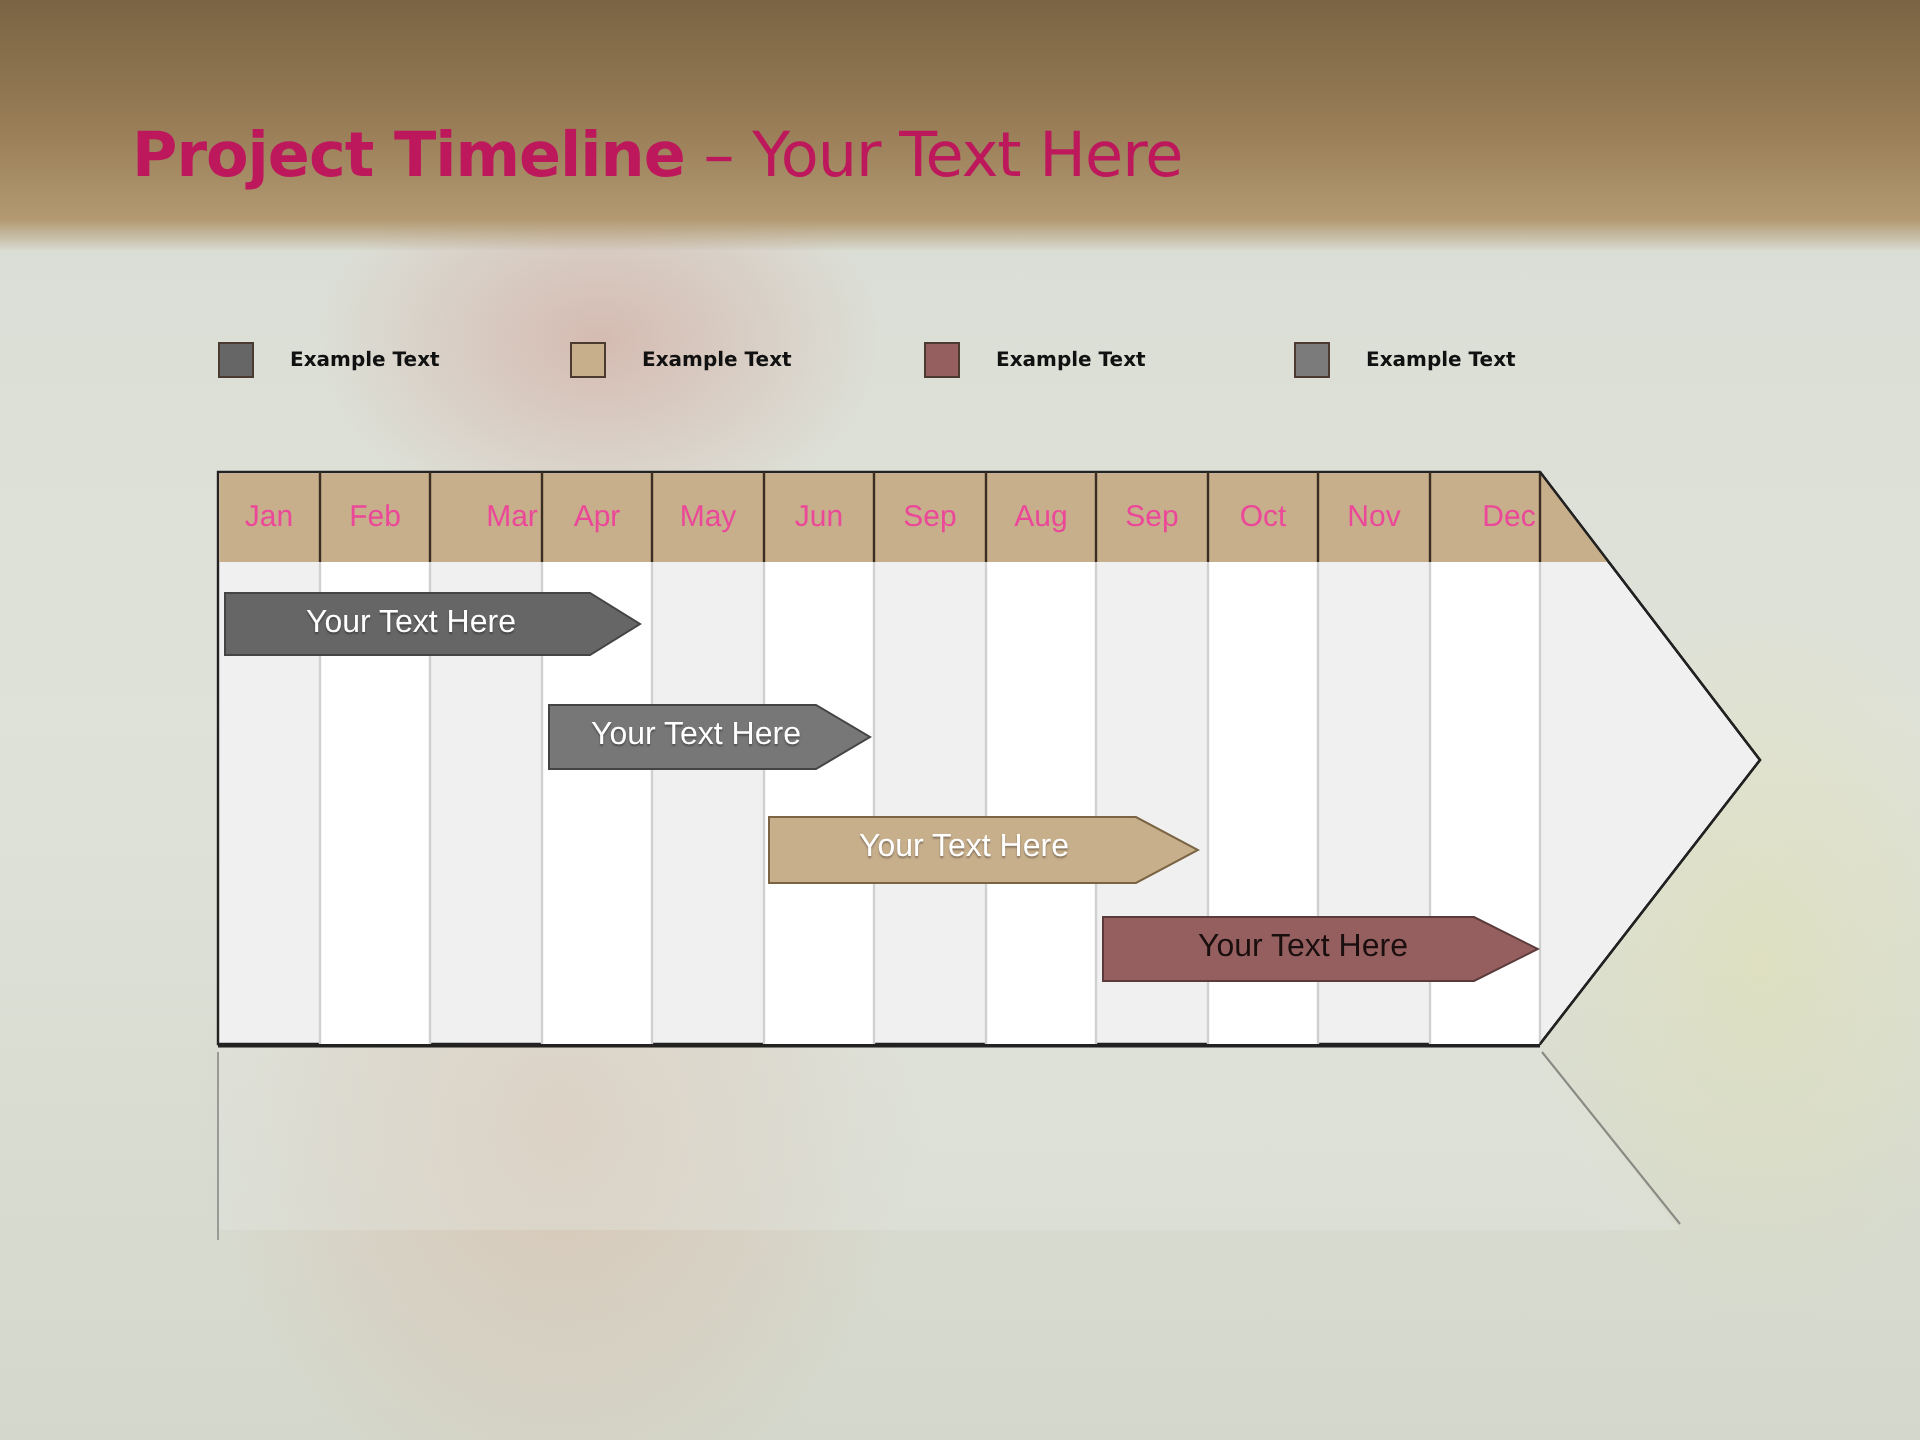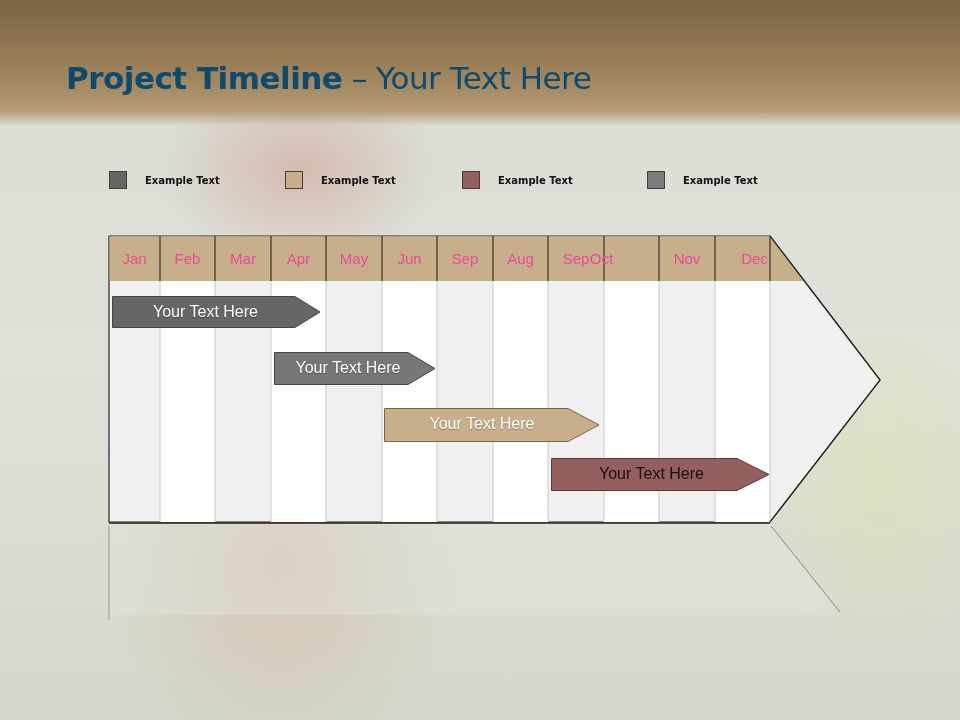--- a/index.html
+++ b/index.html
@@ -5,21 +5,21 @@
   html,body{margin:0;padding:0;}
   body{width:960px;height:720px;position:relative;overflow:hidden;
     font-family:"Liberation Sans",sans-serif;
     background:
       radial-gradient(ellipse 260px 300px at 280px 560px, rgba(214,180,160,0.55), rgba(214,180,160,0) 70%),
       radial-gradient(ellipse 200px 140px at 300px 170px, rgba(200,120,110,0.35), rgba(200,120,110,0) 70%),
       radial-gradient(ellipse 180px 260px at 880px 480px, rgba(225,225,170,0.45), rgba(225,225,170,0) 70%),
       linear-gradient(180deg,#d9dcd4 0%,#dfe2d8 50%,#d4d8cc 100%);}
   .header{position:absolute;left:0;top:0;width:960px;height:125px;
     background:linear-gradient(180deg,#7a6443 0%,#9b8059 55%,#b39a72 88%,rgba(200,195,180,0.2) 100%);}
-  .title{position:absolute;left:66px;top:60px;font-family:"DejaVu Sans",sans-serif;font-size:31px;color:#0c4a6e;letter-spacing:-0.5px;white-space:nowrap;}
+  .title{position:absolute;left:66px;top:60px;font-family:"DejaVu Sans",sans-serif;font-size:31px;color:#be185d;letter-spacing:-0.5px;white-space:nowrap;}
   .title b{font-weight:bold;}
   .title span.light{font-weight:normal;}
   .legend-item{position:absolute;top:170px;height:20px;display:flex;align-items:center;}
   .swatch{width:18px;height:18px;border:1px solid #4a3a30;box-sizing:border-box;}
   .legend-label{margin-left:18px;font-family:"DejaVu Sans",sans-serif;font-weight:bold;font-size:10px;color:#111;white-space:nowrap;}
   .chart{position:absolute;left:0;top:0;width:960px;height:720px;}
   .month{position:absolute;top:236px;height:45px;display:flex;align-items:center;justify-content:center;
     color:#ec4899;font-size:15px;}
   .bar{position:absolute;height:32px;display:flex;align-items:center;justify-content:center;font-family:Liberation Sans, sans-serif;font-size:16px;}
   .bar span{position:relative;z-index:2;text-shadow:0 1px 1px rgba(0,0,0,0.35);}
@@ -92,28 +92,28 @@
       <line x1="659" y1="236" x2="659" y2="281"></line>
     <line x1="715" y1="236" x2="715" y2="281"></line>
       <line x1="770" y1="236" x2="770" y2="281"></line>
   </g>
   <polyline points="770,236 880,380 770,522" fill="none" stroke="#222" stroke-width="1.2"></polyline>
   <line x1="109" y1="523" x2="770" y2="523" stroke="#222" stroke-width="1.6"></line>
 </svg>
 
 <div class="month" style="left:109px;width:51px;">Jan</div>
 <div class="month" style="left:160px;width:55px;text-align:right;">Feb</div>
-<div class="month" style="left:215px;width:56px;">Mar</div>
+<div class="month" style="left:228px;width:56px;">Mar</div>
 <div class="month" style="left:271px;width:55px;">Apr</div>
 <div class="month" style="left:326px;width:56px;">May</div>
 <div class="month" style="left:382px;width:55px;">Jun</div>
 <div class="month" style="left:437px;width:56px;">Sep</div>
 <div class="month" style="left:493px;width:55px;">Aug</div>
 <div class="month" style="left:548px;width:56px;">Sep</div>
-<div class="month" style="left:574px;width:55px;">Oct</div>
+<div class="month" style="left:604px;width:55px;">Oct</div>
 <div class="month" style="left:659px;width:56px;">Nov</div>
 <div class="month" style="left:727px;width:55px;">Dec</div>
 
 <div class="bar" style="left:112px;top:296px;width:209px;color:#ffffff;">
   <svg width="209" height="32">
       <polygon points="0.5,0.5 183,0.5 208,16 183,31.5 0.5,31.5" fill="#666666" stroke="#444" stroke-width="1"></polygon>
     </svg>
   <span style="margin-right:22px;">Your  Text Here</span>
 </div>
 <div class="bar" style="left:274px;top:352px;width:162px;color:#ffffff;">

